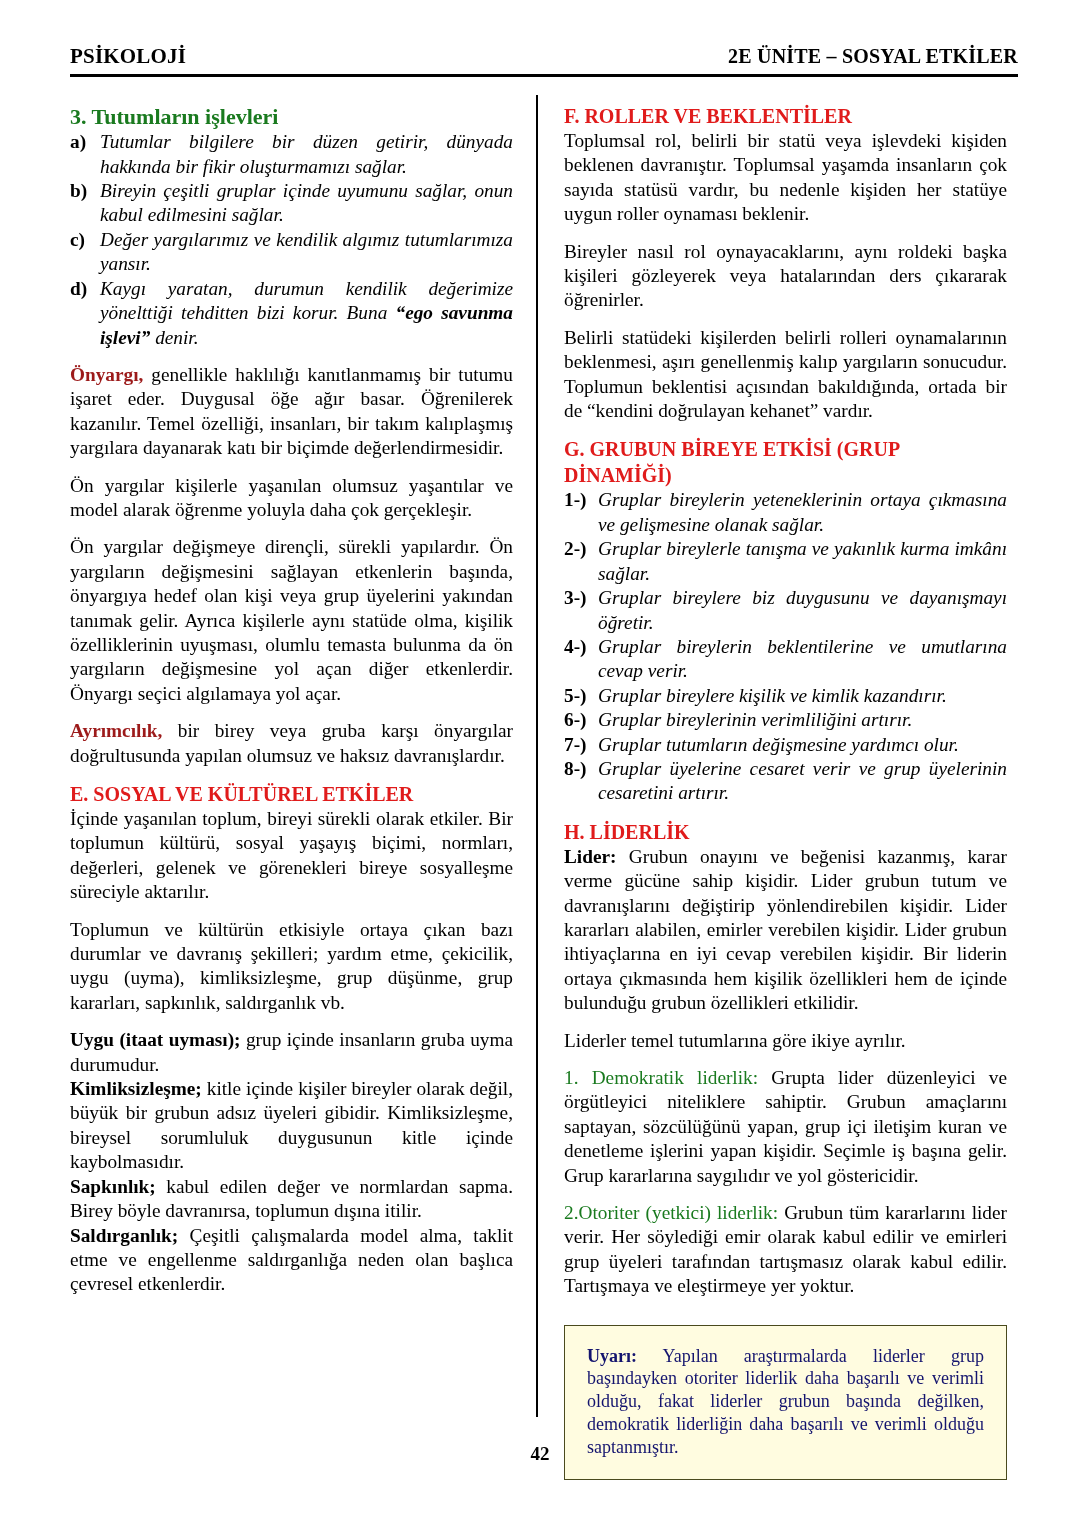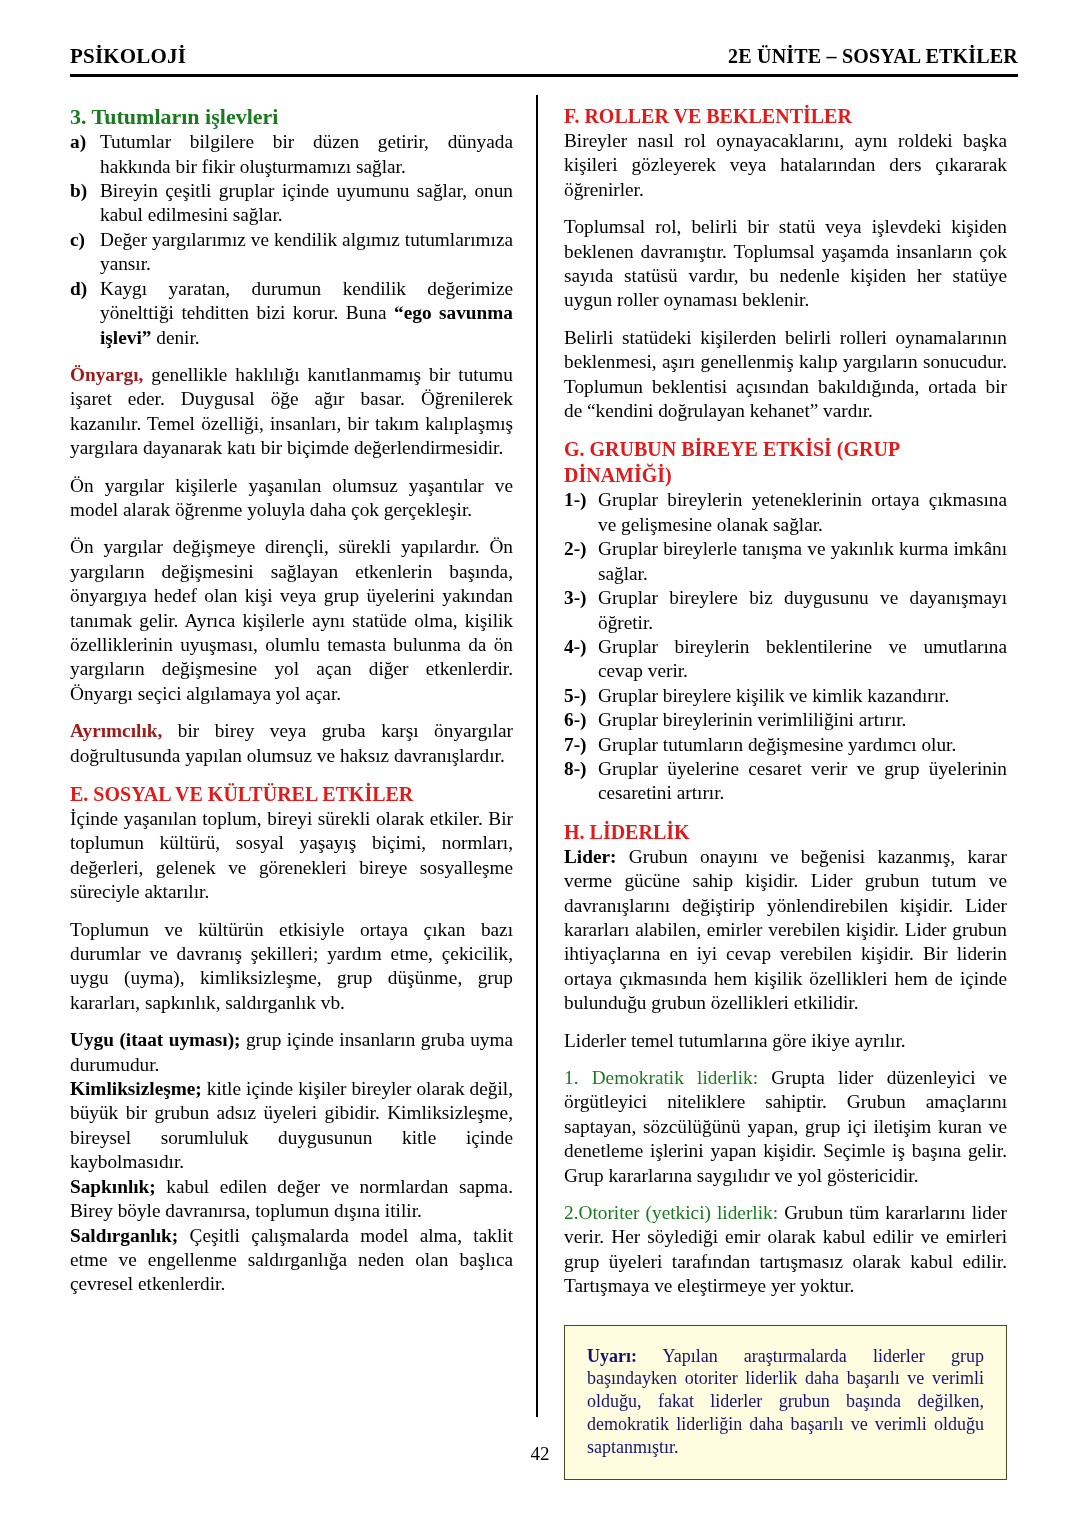--- a/index.html
+++ b/index.html
@@ -112,20 +112,21 @@
     font-weight: bold;
     flex: 0 0 auto;
     width: 30px;
     text-align: left;
   }
   .li-mark.num { width: 34px; }
   .li-body {
     flex: 1 1 auto;
     text-align: justify;
     text-justify: inter-word;
+    font-style: italic;
   }
 
   
   .warn-box {
     margin-top: 26px;
     border: 1.8px solid #4a4a1e;
     background: #fffce0;
     padding: 11px 14px 13px 14px;
     box-sizing: border-box;
   }
@@ -142,21 +143,21 @@
   }
 
   
   .footer {
     position: absolute;
     left: 0;
     top: 1443px;
     width: 1080px;
     text-align: center;
     font-size: 19px;
-    font-weight: normal;
+    font-weight: bold;
   }
 </style>
 </head>
 <body>
 
 <div class="page">
 
   <div class="header">
     <div class="header-left">PSİKOLOJİ</div>
     <div class="header-right">2E ÜNİTE – SOSYAL ETKİLER</div>
@@ -218,22 +219,22 @@
       <p class="blk tight">
         <span class="b">Saldırganlık;</span><span> Çeşitli çalışmalarda model alma, taklit etme ve engellenme saldırganlığa neden olan başlıca çevresel etkenlerdir.</span>
       </p>
 
     </div>
 
     <div class="col col-right">
 
       <div class="h-red">F. ROLLER VE BEKLENTİLER</div>
 
+      <p>Toplumsal rol, belirli bir statü veya işlevdeki kişiden beklenen davranıştır. Toplumsal yaşamda insanların çok sayıda statüsü vardır, bu nedenle kişiden her statüye uygun roller oynaması beklenir.</p>
       <p>Bireyler nasıl rol oynayacaklarını, aynı roldeki başka kişileri gözleyerek veya hatalarından ders çıkararak öğrenirler.</p>
-      <p>Toplumsal rol, belirli bir statü veya işlevdeki kişiden beklenen davranıştır. Toplumsal yaşamda insanların çok sayıda statüsü vardır, bu nedenle kişiden her statüye uygun roller oynaması beklenir.</p>
       <p>Belirli statüdeki kişilerden belirli rolleri oynamalarının beklenmesi, aşırı genellenmiş kalıp yargıların sonucudur. Toplumun beklentisi açısından bakıldığında, ortada bir de “kendini doğrulayan kehanet” vardır.</p>
 
       <div class="h-red">G. GRUBUN BİREYE ETKİSİ (GRUP DİNAMİĞİ)</div>
 
       <div class="list">
         <div class="li">
           <span class="li-mark num">1-)</span>
           <span class="li-body">Gruplar bireylerin yeteneklerinin ortaya çıkmasına ve gelişmesine olanak sağlar.</span>
         </div>
         <div class="li">

